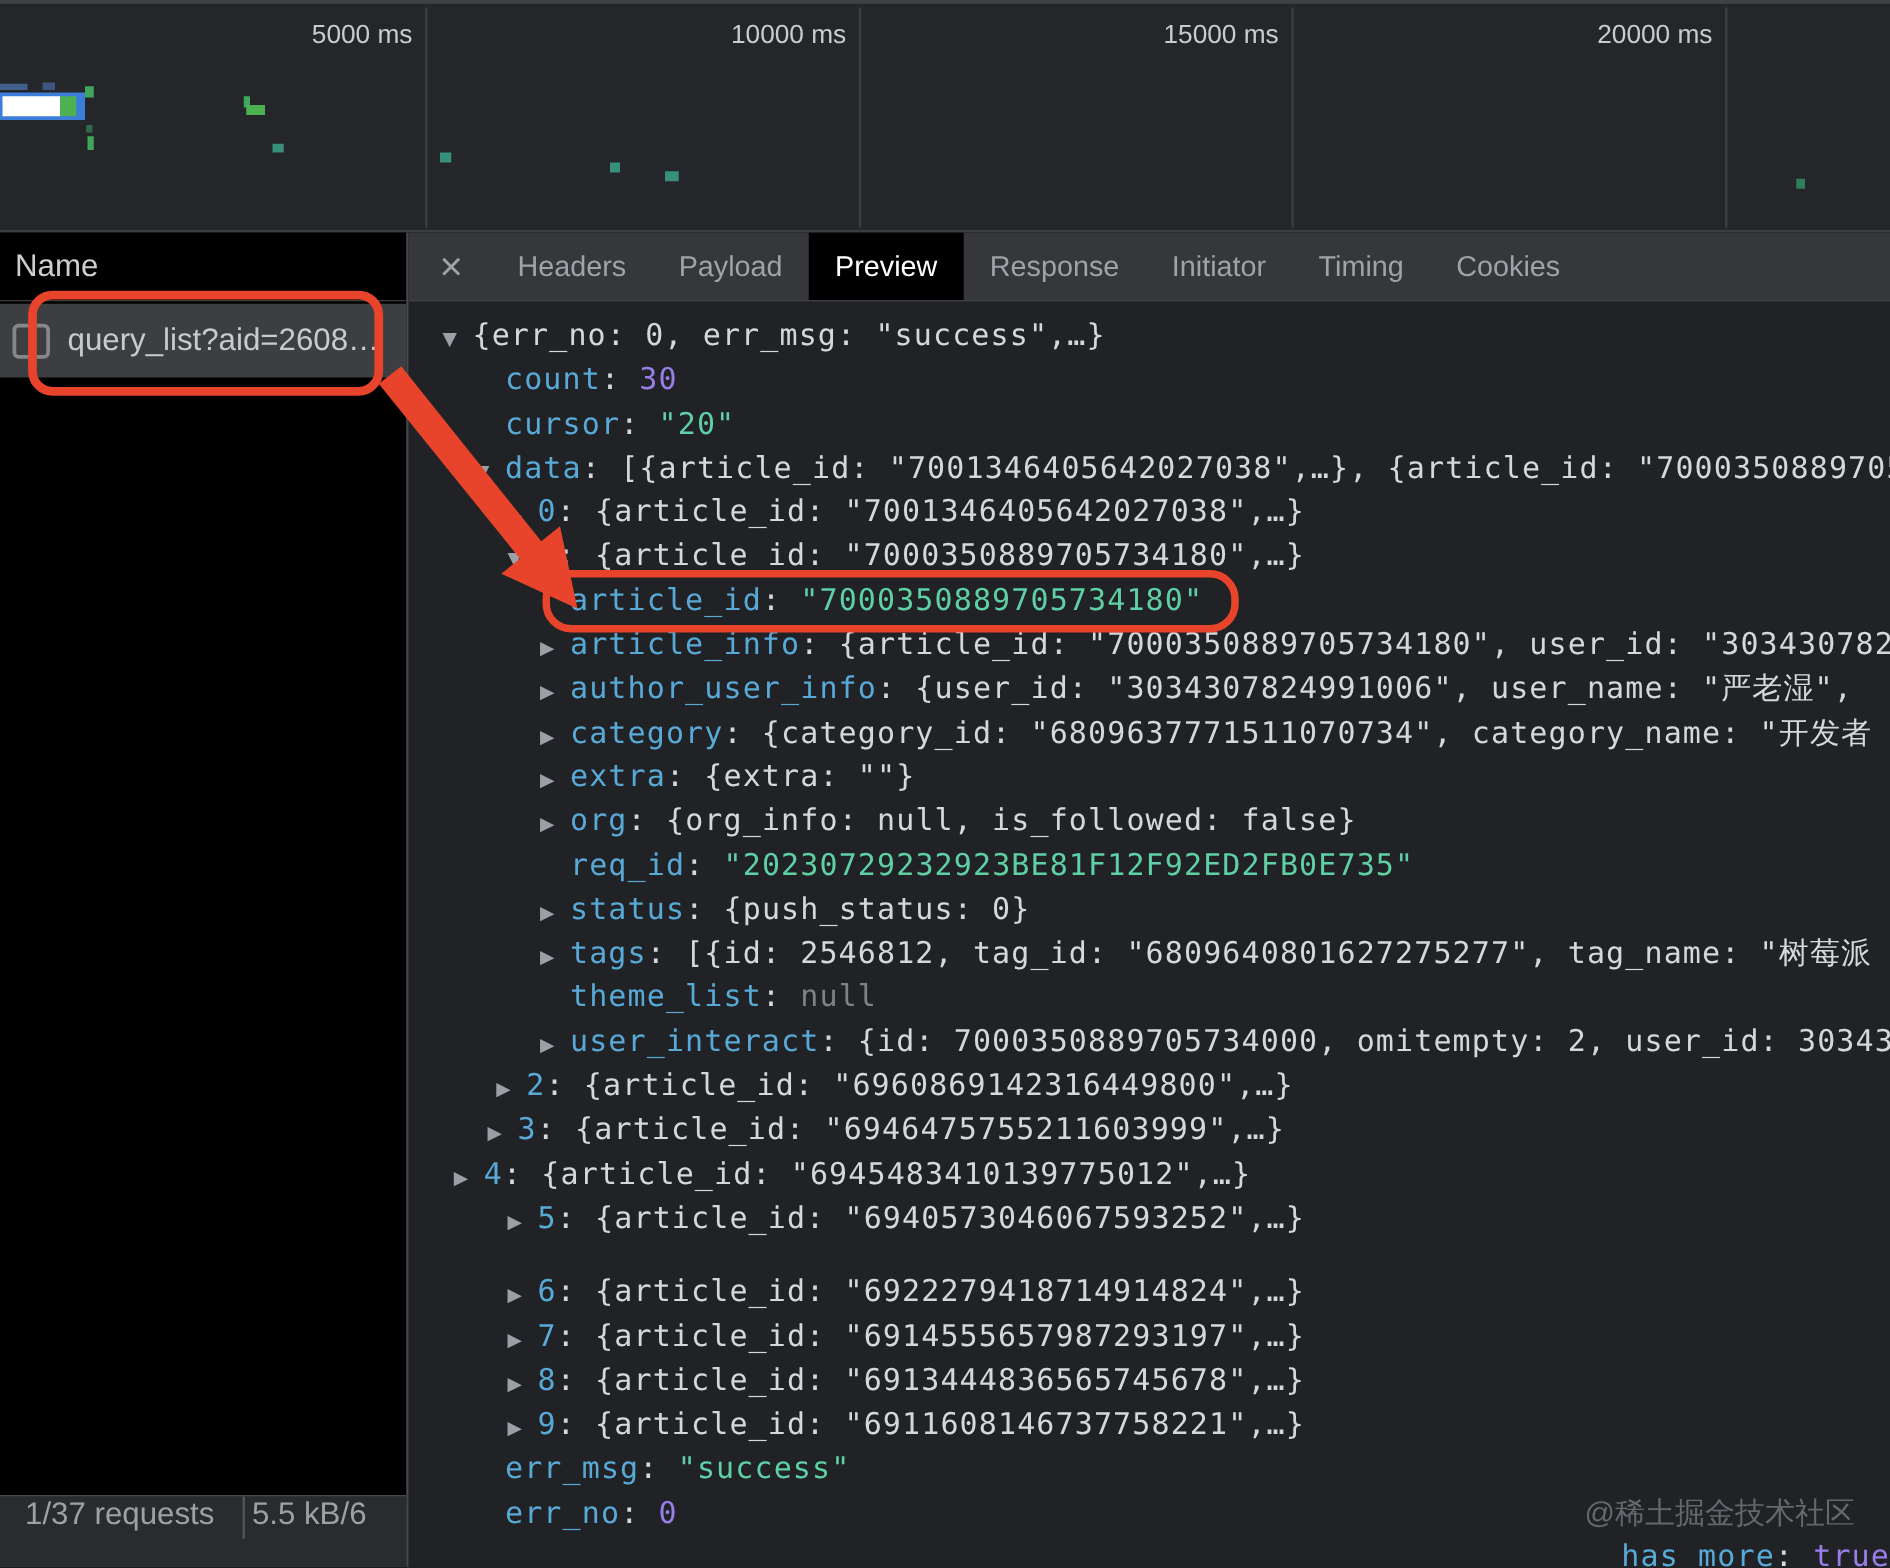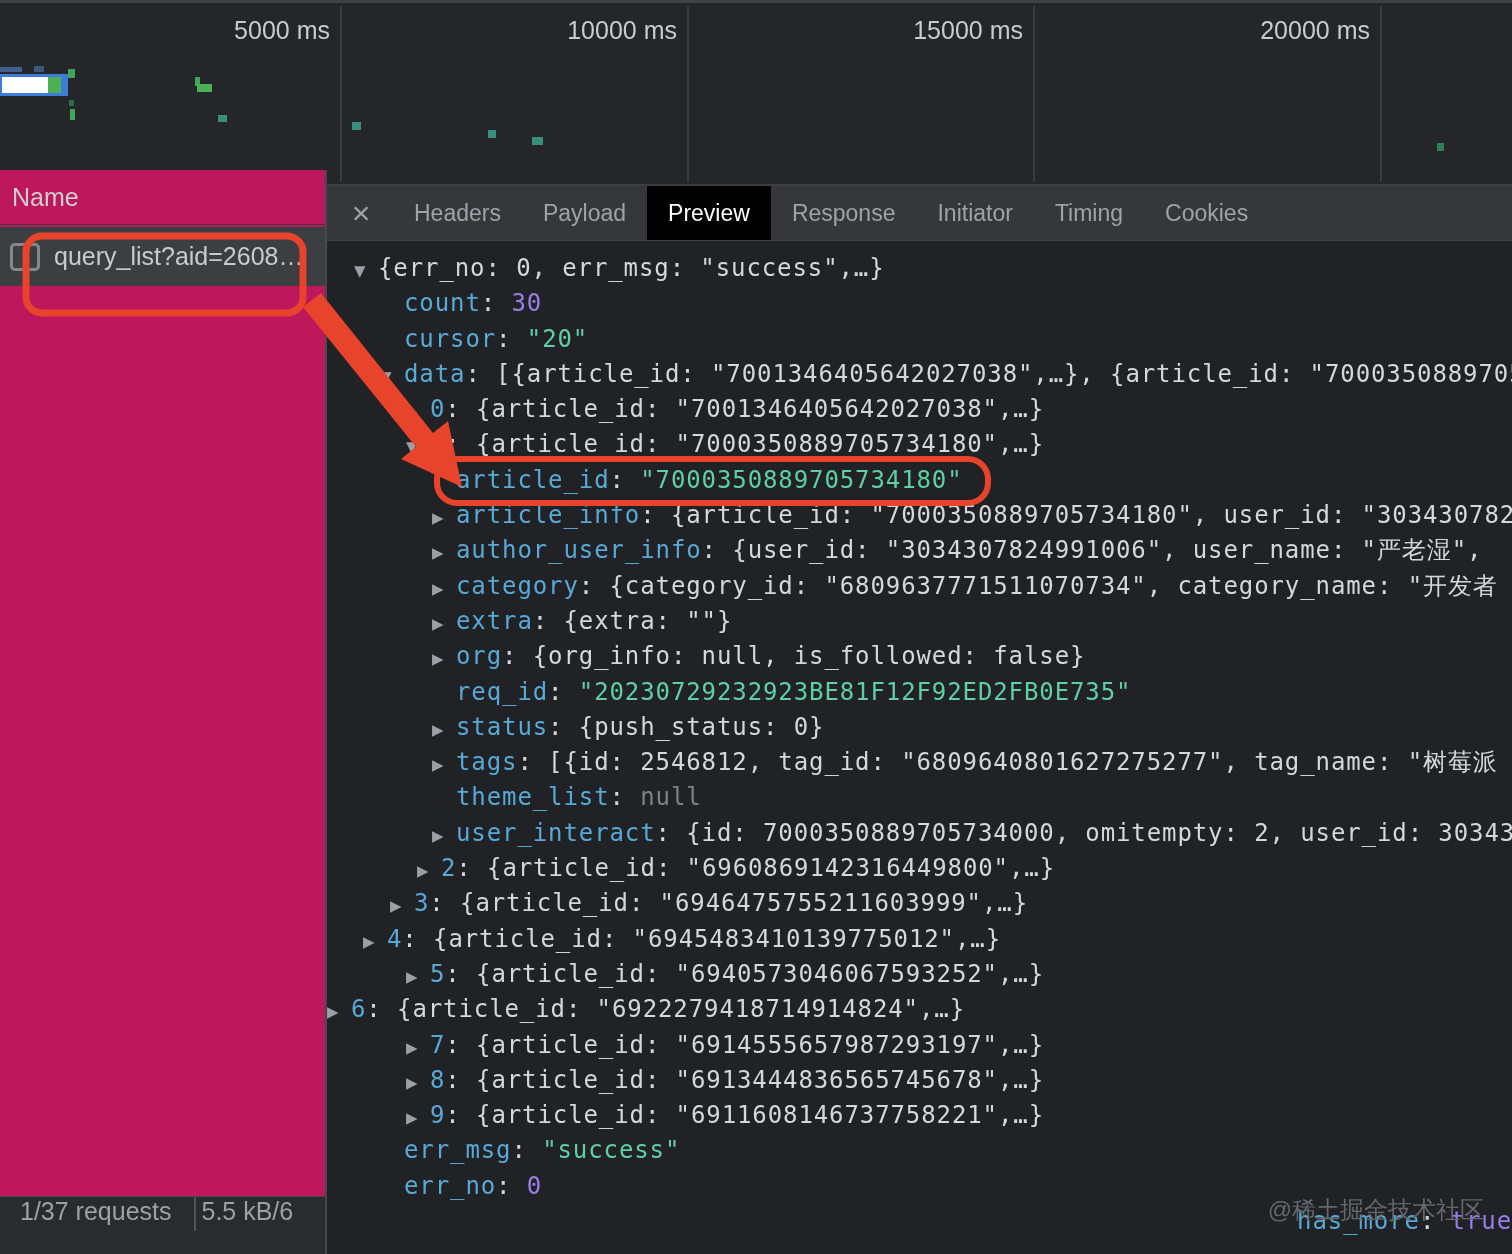--- a/index.html
+++ b/index.html
@@ -2,24 +2,24 @@
 <html style="--annotation: #e8432b; --key: #58a9d6; --string: #5fcfa4; --number: #9a7ee8; --nullval: #7e8287; --plain: #d5d7da; --bar_blue: #3b7dd8; --bar_green: #4db153;"><head>
 <meta charset="utf-8">
 <style>
   html,body{margin:0;padding:0;background:#202226;}
   .screen{position:relative;width:1512px;height:1254px;overflow:hidden;background:#202226;
           font-family:"Liberation Sans",sans-serif;}
   
   .timeline{position:absolute;top:0;left:0;width:1512px;height:186px;background:#25262a;
             border-top:3px solid #404145;border-bottom:2px solid #3c3d41;box-sizing:border-box;}
   .grid{position:absolute;top:3px;bottom:2px;width:2px;background:#3b3c40;}
-  .tl-label{position:absolute;top:13px;color:#c9cbce;font-size:25px;white-space:nowrap;}
+  .tl-label{position:absolute;top:13px;color:#c9cbce;font-size:21px;white-space:nowrap;}
   .mark{position:absolute;}
   
-  .sidebar{position:absolute;top:170px;left:0;width:325px;bottom:0;background:#be185d;
+  .sidebar{position:absolute;top:186px;left:0;width:325px;bottom:0;background:#000000;
            border-right:2px solid #47484b;box-sizing:content-box;overflow:hidden;}
   .name-header{height:54px;border-bottom:1px solid #3c3d40;display:flex;align-items:center;
                padding-left:12px;color:#cdced2;font-size:25px;}
   .request-row{position:absolute;top:57px;left:0;height:59px;width:325px;background:#3c3e42;
                display:flex;align-items:center;}
   .req-icon{margin-left:10px;width:24px;height:22px;border:3px solid #85878a;border-radius:5px;
             flex:0 0 auto;}
   .req-label{margin-left:14px;color:#c9cacd;font-size:25px;white-space:nowrap;}
   .status-bar{position:absolute;bottom:0;left:0;height:57px;width:325px;background:#2a2b2e;
               border-top:1px solid #47484b;display:flex;color:#9da0a4;
@@ -125,25 +125,25 @@
         <div class="json-row" style="padding-left: 105px;"><span class="exp">▶</span><span class="seg-k">article_info</span><span class="seg-p">: {article_id: "7000350889705734180", user_id: "30343078249910</span></div>
         <div class="json-row" style="padding-left: 105px;"><span class="exp">▶</span><span class="seg-k">author_user_info</span><span class="seg-p">: {user_id: "3034307824991006", user_name: "严老湿",</span></div>
         <div class="json-row" style="padding-left: 105px;"><span class="exp">▶</span><span class="seg-k">category</span><span class="seg-p">: {category_id: "6809637771511070734", category_name: "开发者</span></div>
         <div class="json-row" style="padding-left: 105px;"><span class="exp">▶</span><span class="seg-k">extra</span><span class="seg-p">: {extra: ""}</span></div>
         <div class="json-row" style="padding-left: 105px;"><span class="exp">▶</span><span class="seg-k">org</span><span class="seg-p">: {org_info: null, is_followed: false}</span></div>
         <div class="json-row" style="padding-left: 105px;"><span class="exp"></span><span class="seg-k">req_id</span><span class="seg-p">: </span><span class="seg-s">"20230729232923BE81F12F92ED2FB0E735"</span></div>
         <div class="json-row" style="padding-left: 105px;"><span class="exp">▶</span><span class="seg-k">status</span><span class="seg-p">: {push_status: 0}</span></div>
         <div class="json-row" style="padding-left: 105px;"><span class="exp">▶</span><span class="seg-k">tags</span><span class="seg-p">: [{id: 2546812, tag_id: "6809640801627275277", tag_name: "树莓派</span></div>
         <div class="json-row" style="padding-left: 105px;"><span class="exp"></span><span class="seg-k">theme_list</span><span class="seg-p">: </span><span class="seg-u">null</span></div>
         <div class="json-row" style="padding-left: 105px;"><span class="exp">▶</span><span class="seg-k">user_interact</span><span class="seg-p">: {id: 7000350889705734000, omitempty: 2, user_id: 3034307824991006</span></div>
-        <div class="json-row" style="padding-left: 90px;"><span class="exp">▶</span><span class="seg-k">2</span><span class="seg-p">: {article_id: "6960869142316449800",…}</span></div>
+        <div class="json-row" style="padding-left: 70px;"><span class="exp">▶</span><span class="seg-k">2</span><span class="seg-p">: {article_id: "6960869142316449800",…}</span></div>
         <div class="json-row" style="padding-left: 63px;"><span class="exp">▶</span><span class="seg-k">3</span><span class="seg-p">: {article_id: "6946475755211603999",…}</span></div>
         <div class="json-row" style="padding-left: 36px;"><span class="exp">▶</span><span class="seg-k">4</span><span class="seg-p">: {article_id: "6945483410139775012",…}</span></div>
         <div class="json-row" style="padding-left: 79px;"><span class="exp">▶</span><span class="seg-k">5</span><span class="seg-p">: {article_id: "6940573046067593252",…}</span></div>
-        <div class="json-row" style=""><span class="exp">▶</span><span class="seg-k">6</span><span class="seg-p">: {article_id: "6922279418714914824",…}</span></div>
+        <div class="json-row" style="padding-left: 79px; margin-top: 24px;"><span class="exp">▶</span><span class="seg-k">6</span><span class="seg-p">: {article_id: "6922279418714914824",…}</span></div>
         <div class="json-row" style="padding-left: 79px;"><span class="exp">▶</span><span class="seg-k">7</span><span class="seg-p">: {article_id: "6914555657987293197",…}</span></div>
         <div class="json-row" style="padding-left: 79px;"><span class="exp">▶</span><span class="seg-k">8</span><span class="seg-p">: {article_id: "6913444836565745678",…}</span></div>
         <div class="json-row" style="padding-left: 79px;"><span class="exp">▶</span><span class="seg-k">9</span><span class="seg-p">: {article_id: "6911608146737758221",…}</span></div>
         <div class="json-row" style="padding-left: 53px;"><span class="exp"></span><span class="seg-k">err_msg</span><span class="seg-p">: </span><span class="seg-s">"success"</span></div>
         <div class="json-row" style="padding-left: 53px;"><span class="exp"></span><span class="seg-k">err_no</span><span class="seg-p">: </span><span class="seg-n">0</span></div>
         <div class="json-row" style="padding-left: 53px; text-align: right;"><span class="exp"></span><span class="seg-k">has_more</span><span class="seg-p">: </span><span class="seg-n">true</span></div>
       </div>
     <div class="watermark">@稀土掘金技术社区</div>
   </section>
 

